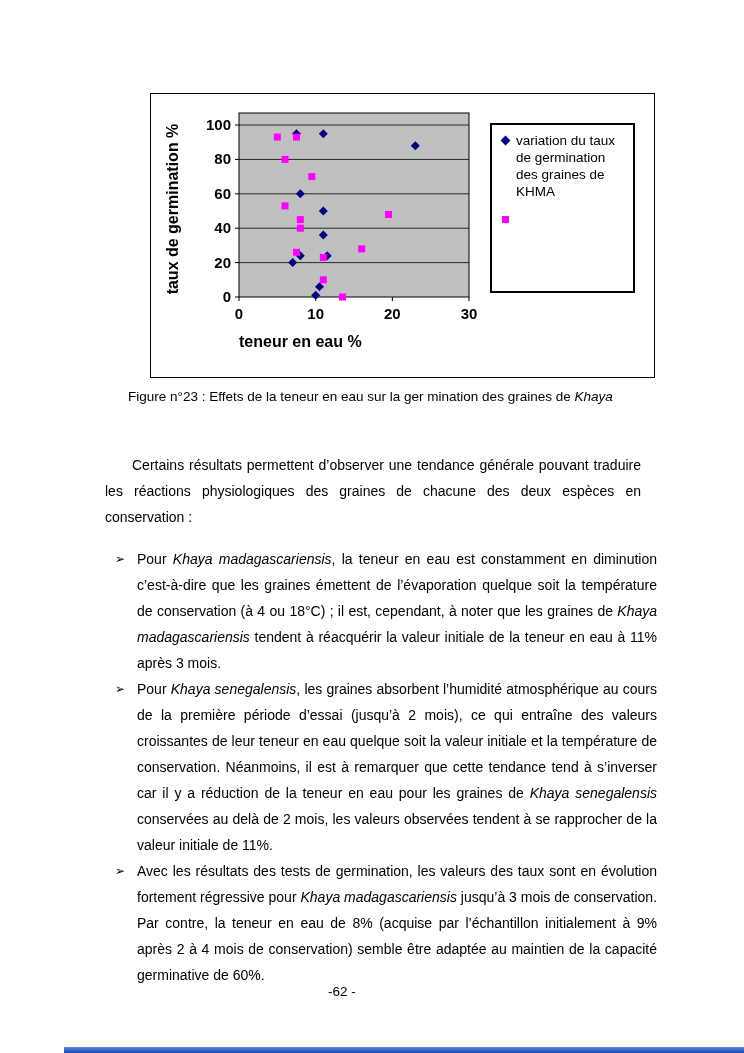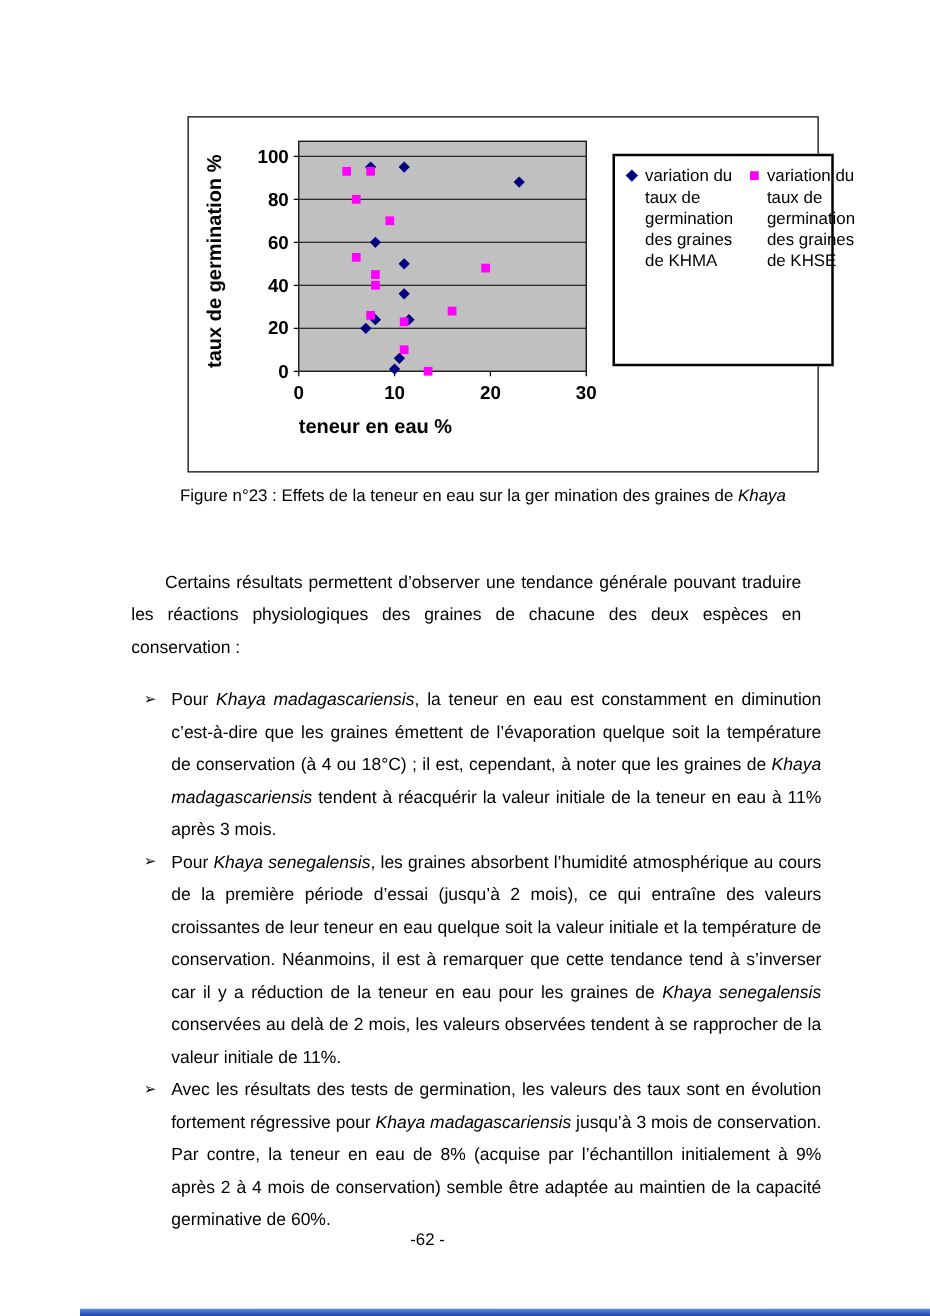--- a/index.html
+++ b/index.html
@@ -28,31 +28,31 @@
     text-align: center;
     font-weight: bold; font-size: 16px;
     white-space: nowrap;
   }
   .x-axis-label {
     position: absolute; left: 88px; top: 239px; width: 230px;
     text-align: left; font-weight: bold; font-size: 16px;
   }
   .legend {
     position: absolute; left: 339px; top: 29px;
-    width: 177px; height: 170px;
+    width: 145px; height: 170px;
     border: 2px solid #000; background: #fff;
     padding: 7px 6px 6px 8px;
-    display: flex; flex-direction: row; gap: 11px;
+    display: flex; flex-direction: column; gap: 11px;
   }
   .legend-entry { display: flex; align-items: flex-start; font-size: 13.5px; line-height: 17px; }
   .marker { flex: none; width: 7px; height: 7px; margin: 5px 7px 0 2px; }
   .marker.diamond { transform: rotate(45deg); }
 
   
-  .caption { position: absolute; left: 144px; top: 389px; font-size: 13.5px; }
+  .caption { position: absolute; left: 128px; top: 389px; font-size: 13.5px; }
 
   
   .body-text {
     position: absolute; left: 89px; top: 436px; width: 568px;
     font-size: 14px; line-height: 26px; text-align: justify;
   }
   .intro { margin: 16px; text-indent: 27px; }
   .bullet { display: flex; }
   .bullet-marker { flex: none; width: 22px; margin-left: 26px; font-size: 12px; }
   .bullet-text { flex: 1; text-align: justify; }
@@ -123,21 +123,20 @@
     </svg>
   <div class="y-axis-label">taux de germination %</div>
   <div class="x-axis-label">teneur en eau %</div>
   <div class="legend">
     <div class="legend-entry">
       <span class="marker diamond" id="legend-marker-khma" style="background: rgb(0, 0, 128);"></span>
       <span class="legend-text">variation du taux de germination des graines de KHMA</span>
     </div>
     <div class="legend-entry">
       <span class="marker square" id="legend-marker-khse" style="background: rgb(255, 0, 255);"></span>
-      <span class="legend-text">variation du taux de germination des graines de KHSE</span>
     </div>
   </div>
 </div>
 
 <div class="caption"><span>Figure n°23 : Effets de la teneur en eau sur la ger mination des graines de </span><i>Khaya</i></div>
 
 <div class="body-text">
   <p class="intro">Certains résultats permettent d’observer une tendance générale pouvant traduire les réactions physiologiques des graines de chacune des deux espèces en conservation :</p>
 
   <div class="bullet">

